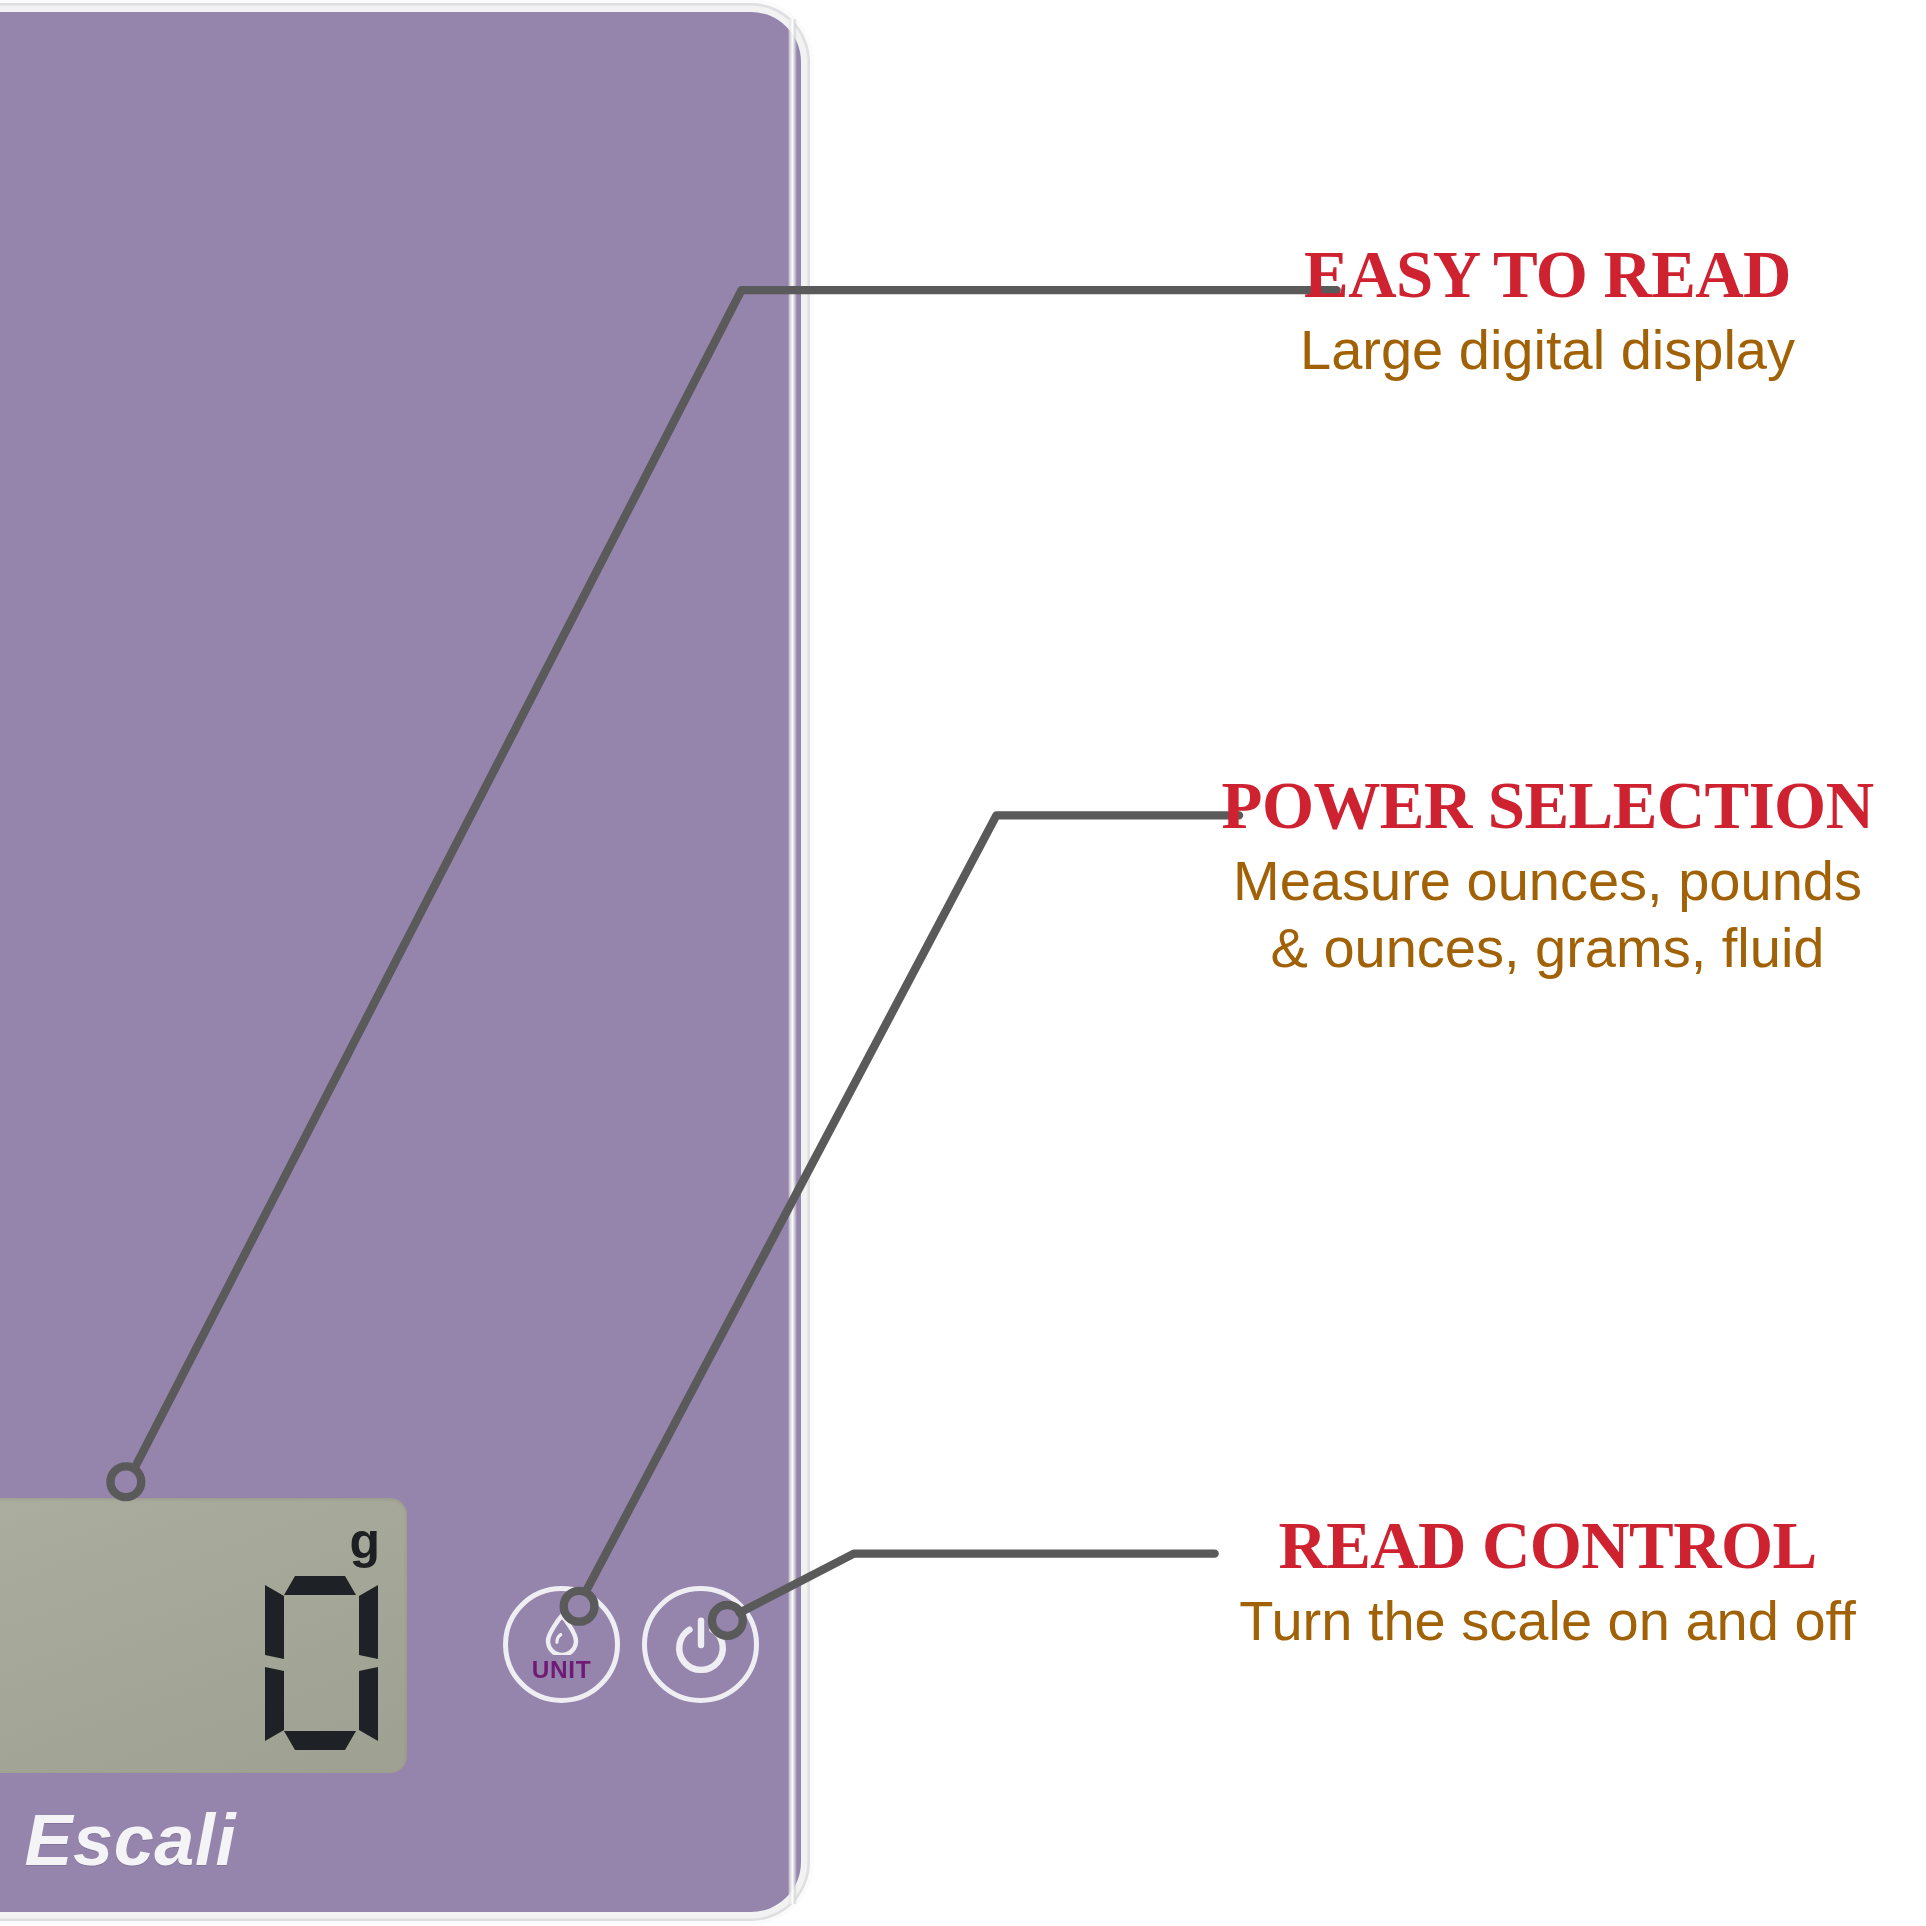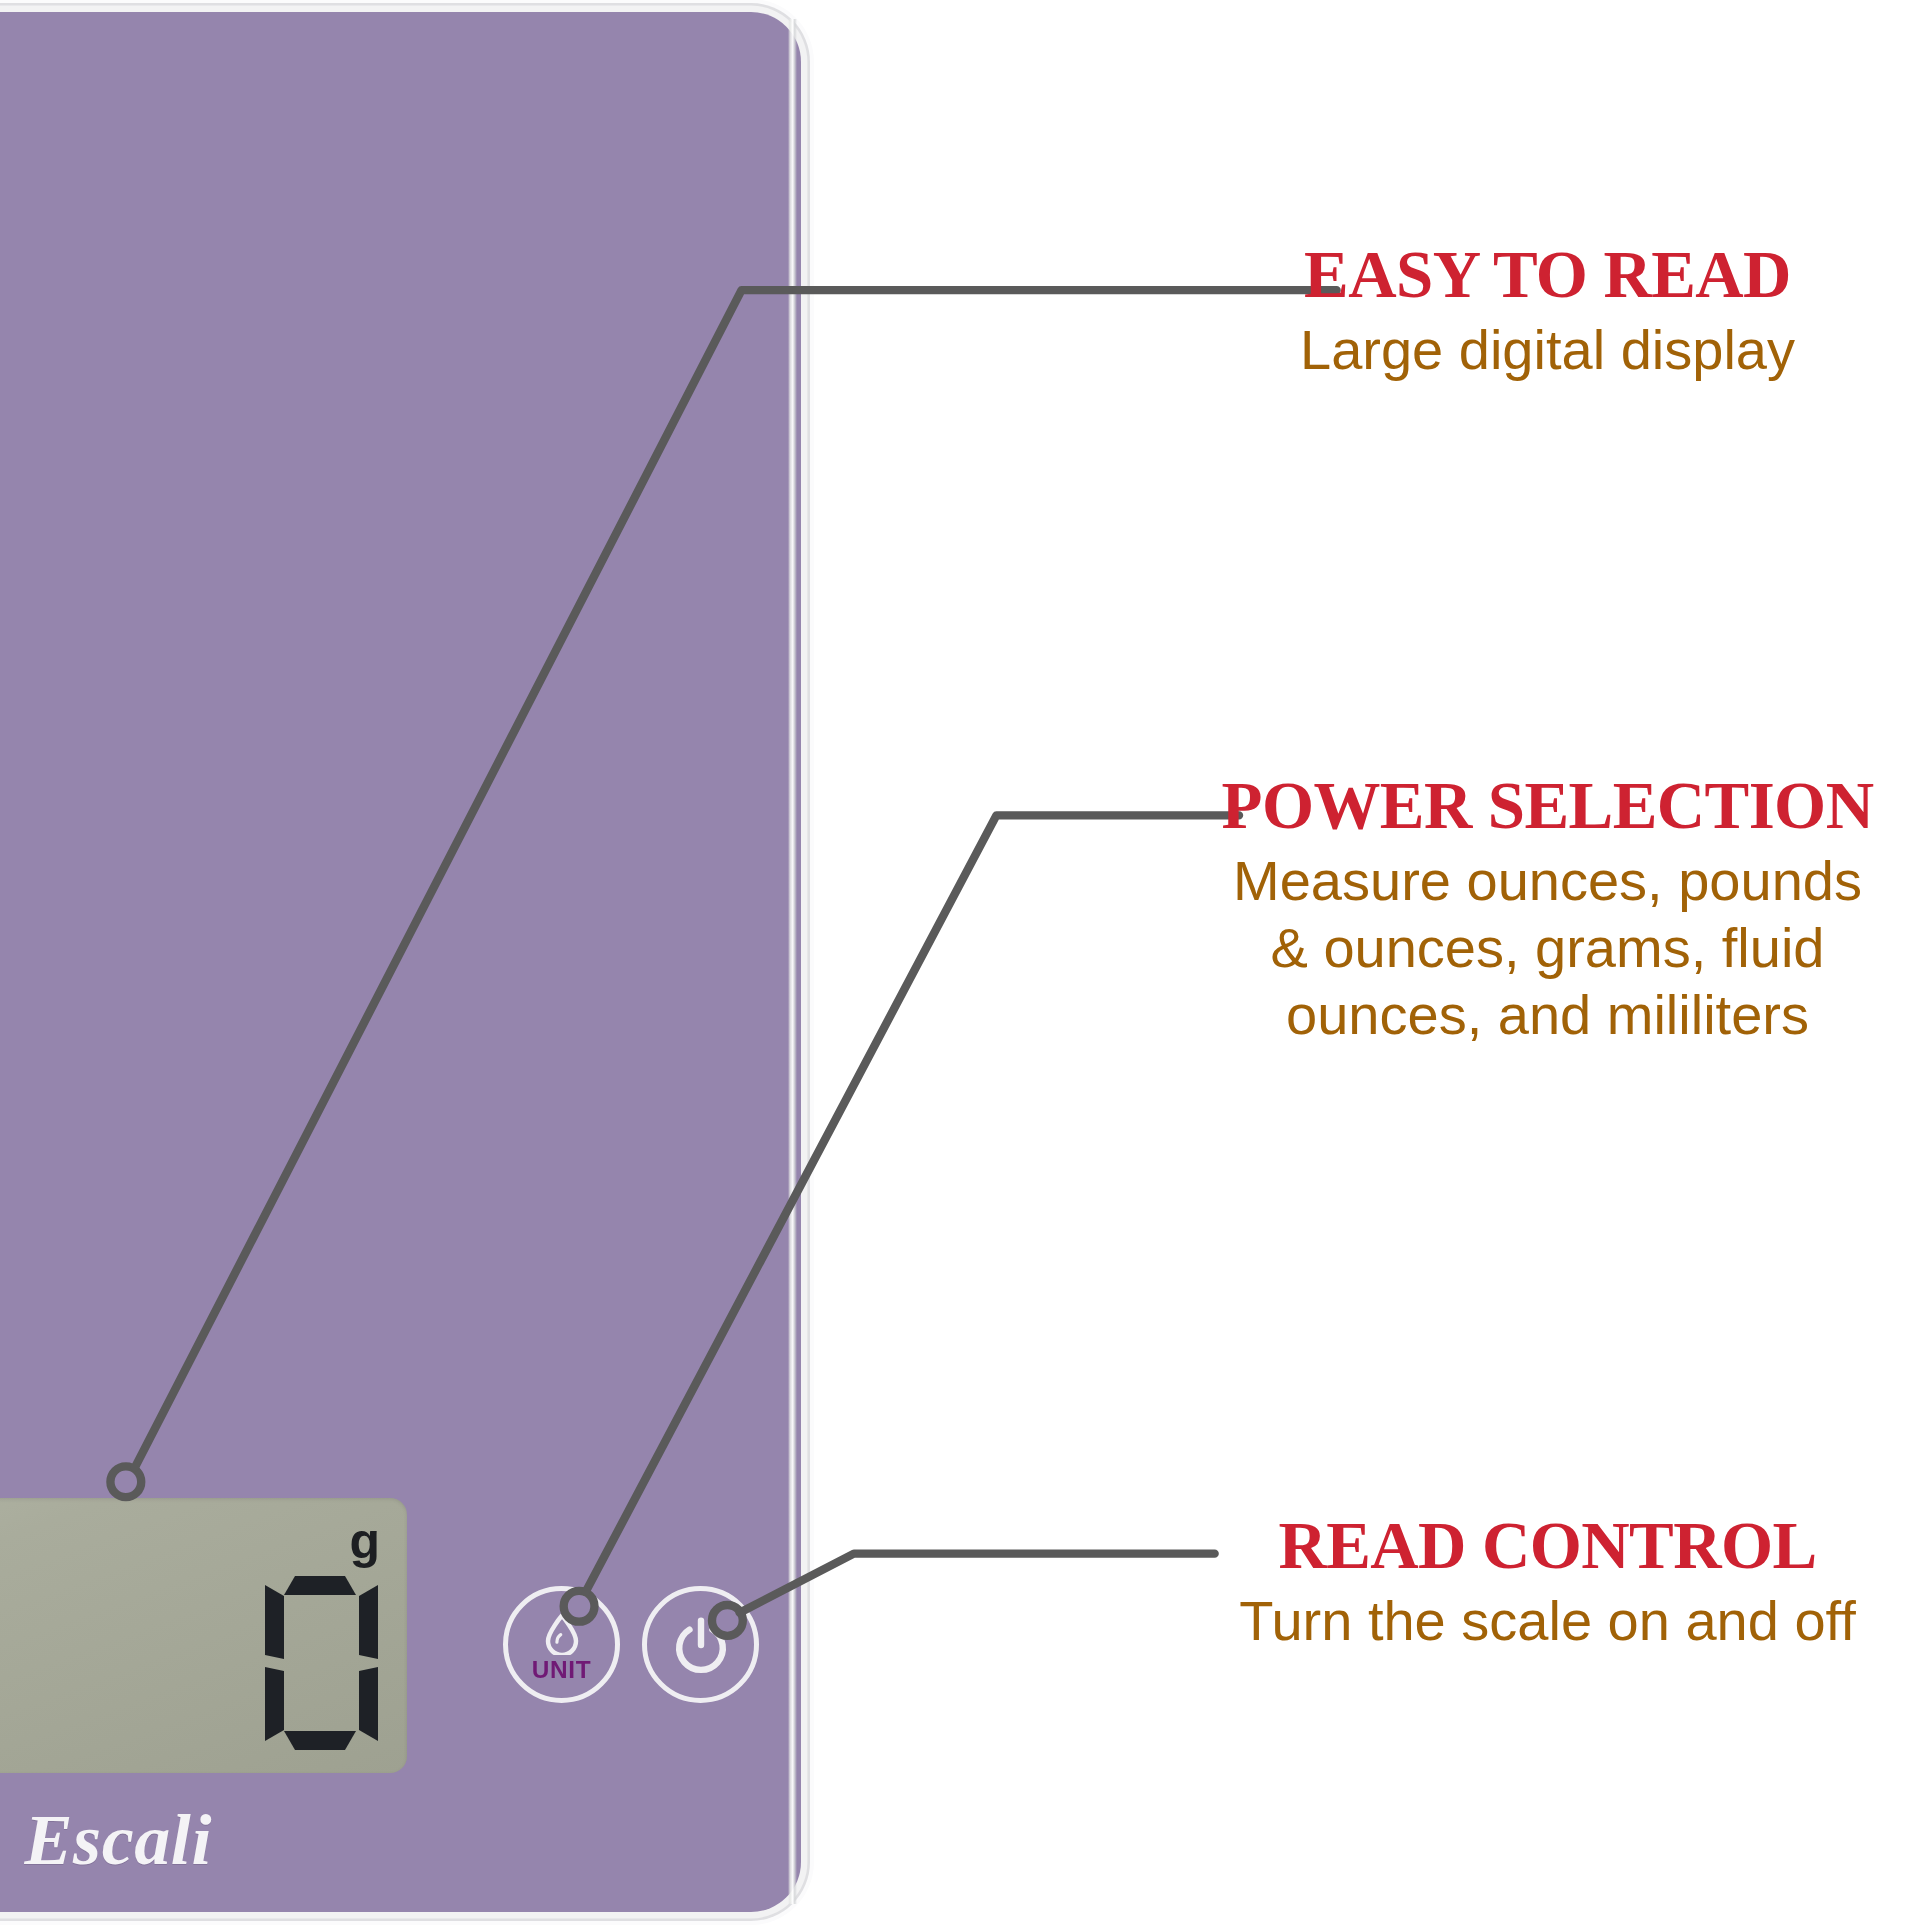--- a/index.html
+++ b/index.html
@@ -89,21 +89,21 @@
   .seg-e { left: 0px;   top: 91px;  width: 19px;  height: 74px;
            clip-path: polygon(0 0, 100% 3.9px, 100% calc(100% - 11px), 0 100%); }
   .seg-f { left: 0px;   top: 9px;   width: 19px;  height: 74px;
            clip-path: polygon(0 0, 100% 11px, 100% 100%, 0 calc(100% - 3.9px)); }
 
   
   #brand-logo {
     position: absolute;
     left: 24.4px;
     top: 1804px;
-    font-family: Liberation Serif, serif;
+    font-family: Liberation Sans, sans-serif;
     font-style: italic;
     font-weight: bold;
     font-size: 72px;
     line-height: 72px;
     color: #f4f3f6;
     letter-spacing: 0.6px;
     text-shadow: 0 0.6px 0.6px rgba(80,65,100,0.25);
   }
 
   
@@ -248,21 +248,20 @@
   <div id="callout-easy-to-read" class="callout">
     <p class="callout-title">EASY TO READ</p>
     <p class="callout-body">Large digital display</p>
   </div>
 
   <div id="callout-unit-selection" class="callout">
     <p class="callout-title">POWER SELECTION</p>
     <p class="callout-body">
       <span>Measure ounces, pounds</span><br>
       <span>&amp; ounces, grams, fluid</span><br>
-      <span>ounces, and mililiters</span>
     </p>
   </div>
 
   <div id="callout-power-control" class="callout">
     <p class="callout-title">READ CONTROL</p>
     <p class="callout-body">Turn the scale on and off</p>
   </div>
 
 </div>
 

